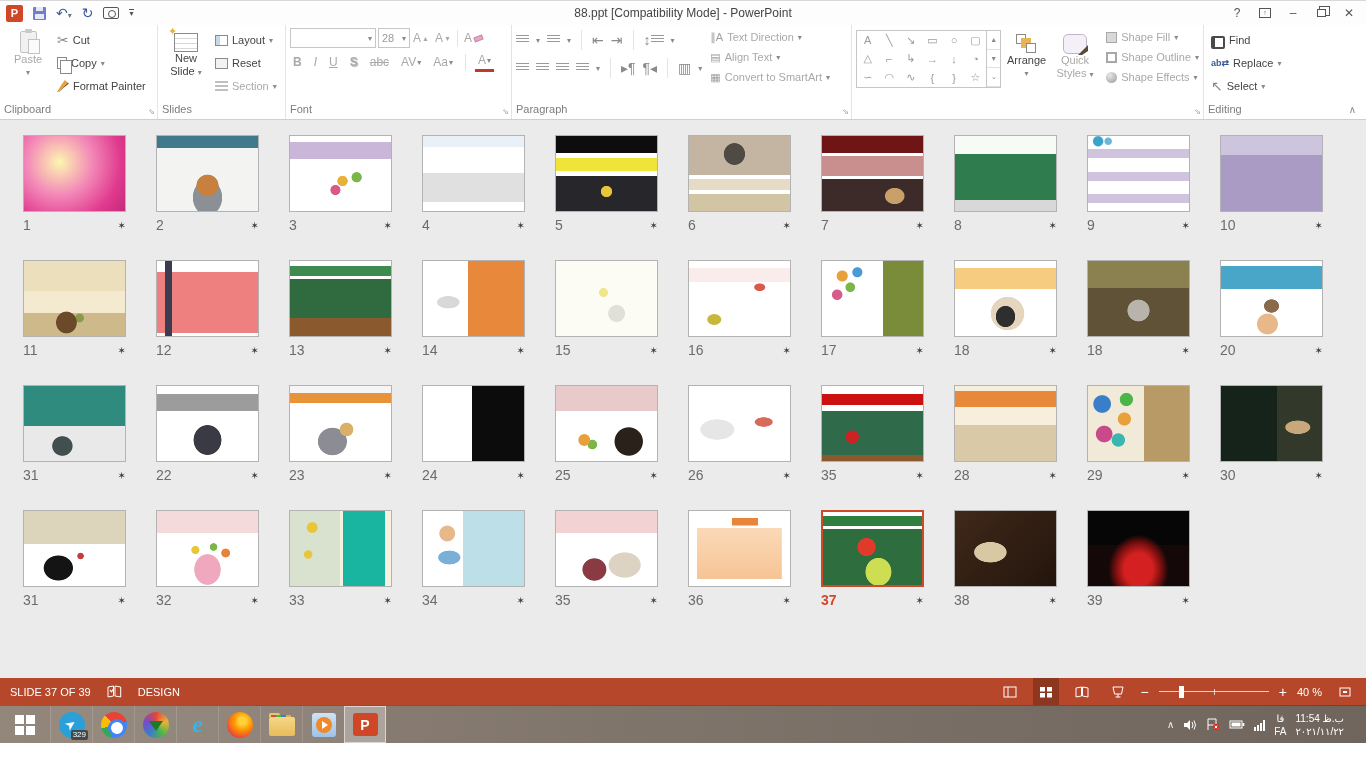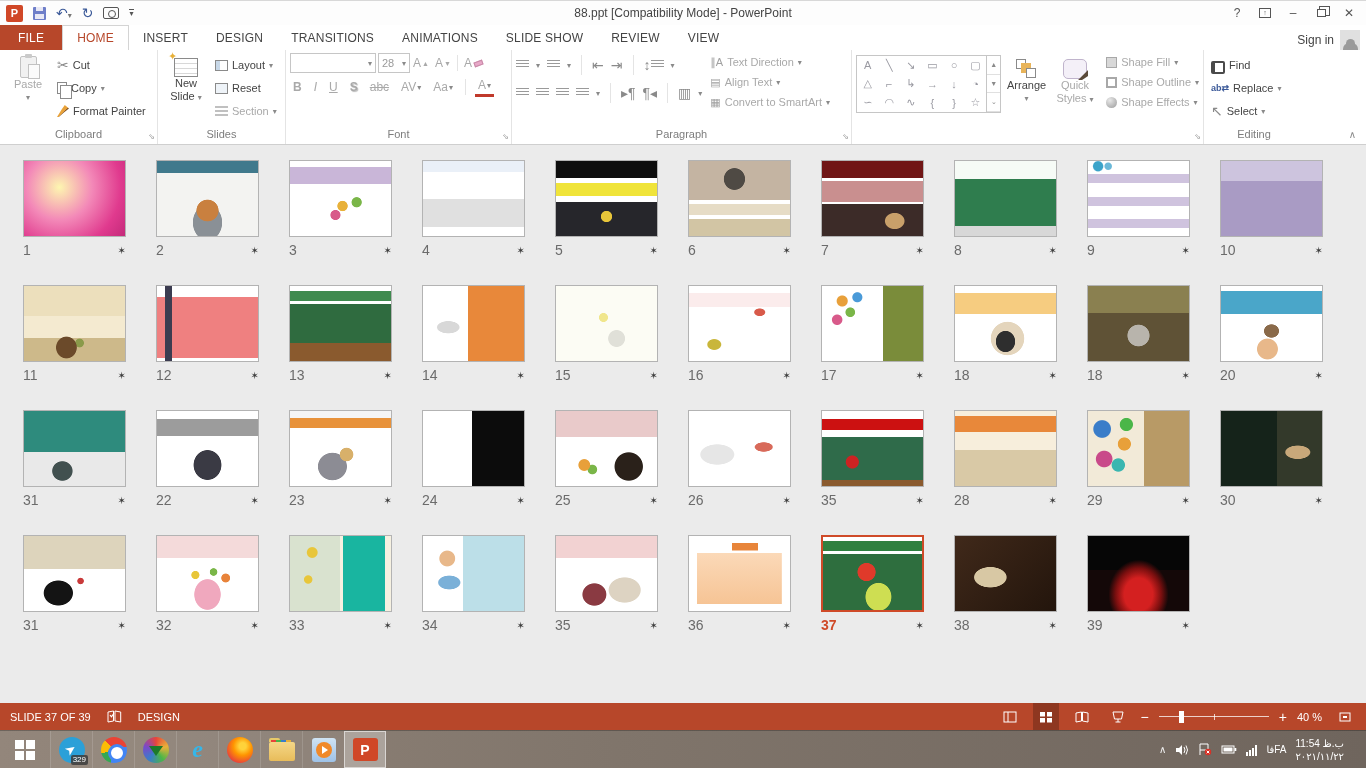--- a/index.html
+++ b/index.html
@@ -37,21 +37,21 @@
   .tab.active{background:#fff;color:var(--accent);border:1px solid #d4d4d4;border-bottom:none;}
   .signin{margin-left:auto;display:flex;align-items:center;gap:6px;font-size:12px;color:#444;padding-right:6px;}
   .avatar{width:20px;height:20px;background:#e0e0e0;display:flex;align-items:flex-end;justify-content:center;overflow:hidden;}
   .avatar i{display:block;width:9px;height:9px;background:#9a9a9a;border-radius:50%;position:relative;top:-2px;}
   .avatar b{display:block;width:15px;height:7px;background:#9a9a9a;border-radius:6px 6px 0 0;position:absolute;margin-top:9px;}
 
   
   .ribbon{height:95px;background:#fff;border-bottom:1px solid #cfcfcf;display:flex;position:relative;}
   .group{border-right:1px solid #e4e4e4;display:flex;flex-direction:column;padding:3px 4px 0 4px;position:relative;}
   .gbody{flex:1;display:flex;align-items:flex-start;gap:2px;}
-  .glabel{height:17px;font-size:11px;color:#7d7d7d;text-align:center;line-height:15px;}
+  .glabel{height:17px;font-size:11px;color:#7d7d7d;text-align:left;line-height:15px;}
   .launcher{position:absolute;right:2px;bottom:3px;font-size:8px;color:#9a9a9a;}
   .bigbtn{width:48px;display:flex;flex-direction:column;align-items:center;text-align:center;font-size:11px;line-height:13px;color:var(--ribtext);padding-top:3px;}
   .vcol{display:flex;flex-direction:column;justify-content:flex-start;gap:3px;padding-top:2px;}
   .sbtn{display:flex;align-items:center;gap:4px;font-size:11px;color:var(--ribtext);height:20px;padding:0 3px;white-space:nowrap;}
   .dis{color:var(--dis)!important;}
   .dd{font-size:8px;color:#8a8a8a;}
   .lines{display:inline-block;width:13px;height:10px;background:repeating-linear-gradient(180deg,#9a9a9a 0 1px,transparent 1px 3.2px);}
   .g16{font-size:14px;color:#8a8a8a;line-height:16px;}
 
   .ic-paste{width:17px;height:22px;border:1px solid #c2c2c2;border-radius:2px;background:#f1f1f1;position:relative;}
@@ -144,21 +144,21 @@
   .folder{width:26px;height:19px;background:linear-gradient(#f4d787,#e8bc5a);border-radius:2px;position:relative;margin-top:3px;}
   .folder::before{content:"";position:absolute;left:0;top:-4px;width:11px;height:4px;background:#e8c96a;border-radius:2px 2px 0 0;}
   .folder::after{content:"";position:absolute;left:2px;top:-2px;width:20px;height:2px;background:linear-gradient(90deg,#e8443a 0 25%,#4ab648 25% 50%,#3a7dc9 50% 75%,#e8b13a 75%);}
   .wmp{width:24px;height:24px;background:linear-gradient(#cfe3f4,#9ec2e8);border-radius:3px;display:flex;align-items:center;justify-content:center;position:relative;}
   .wmp i{width:16px;height:16px;border-radius:50%;background:#f08built;background:#f0892a;display:flex;align-items:center;justify-content:center;}
   .wmp i::after{content:"";width:0;height:0;border-left:6px solid #fff;border-top:4px solid transparent;border-bottom:4px solid transparent;margin-left:2px;}
   .ppt{width:25px;height:23px;background:#d04727;border-radius:3px;color:#fff;font-weight:bold;font-size:14px;display:flex;align-items:center;justify-content:center;}
   .tray{margin-left:auto;display:flex;align-items:center;gap:9px;padding-right:4px;color:#fff;}
   .trayic{display:flex;align-items:center;justify-content:center;}
   .chev{font-size:10px;color:#f0f0f0;}
-  .langblk{display:flex;flex-direction:row;align-items:center;font-size:10px;line-height:13px;}
+  .langblk{display:flex;flex-direction:column;align-items:center;font-size:10px;line-height:13px;}
   .clockblk{display:flex;flex-direction:column;align-items:flex-end;font-size:10px;line-height:13px;padding-right:2px;}
   .sliver{width:7px;border-left:1px solid rgba(255,255,255,.35);}
   .sigbars{display:flex;align-items:flex-end;gap:1px;height:12px;}
   .sigbars i{width:2px;background:#fff;display:block;}
 </style>
 </head>
 <body>
 
 <div class="screen">
 
@@ -178,38 +178,20 @@
           <span class="ic-ribopt">↑</span>
         </span>
       <span class="winbtn">–</span>
       <span class="winbtn">
           <span class="ic-restore"></span>
         </span>
       <span class="winbtn">✕</span>
     </div>
   </div>
 
-  <div class="tabrow">
-    <div class="tab file">FILE</div>
-    <div class="tab active">HOME</div>
-    <div class="tab">INSERT</div>
-    <div class="tab">DESIGN</div>
-    <div class="tab">TRANSITIONS</div>
-    <div class="tab">ANIMATIONS</div>
-    <div class="tab">SLIDE SHOW</div>
-    <div class="tab">REVIEW</div>
-    <div class="tab">VIEW</div>
-    <div class="signin">
-      <span>Sign in</span>
-      <span class="avatar">
-          <b></b>
-          <i></i>
-        </span>
-    </div>
-  </div>
 
   <div class="ribbon">
 
     <div class="group" style="width:158px">
       <div class="gbody">
         <div class="bigbtn dis">
           <span class="ic-paste"></span>
           <span>Paste</span>
             <span class="dd">▾</span>
         </div>

